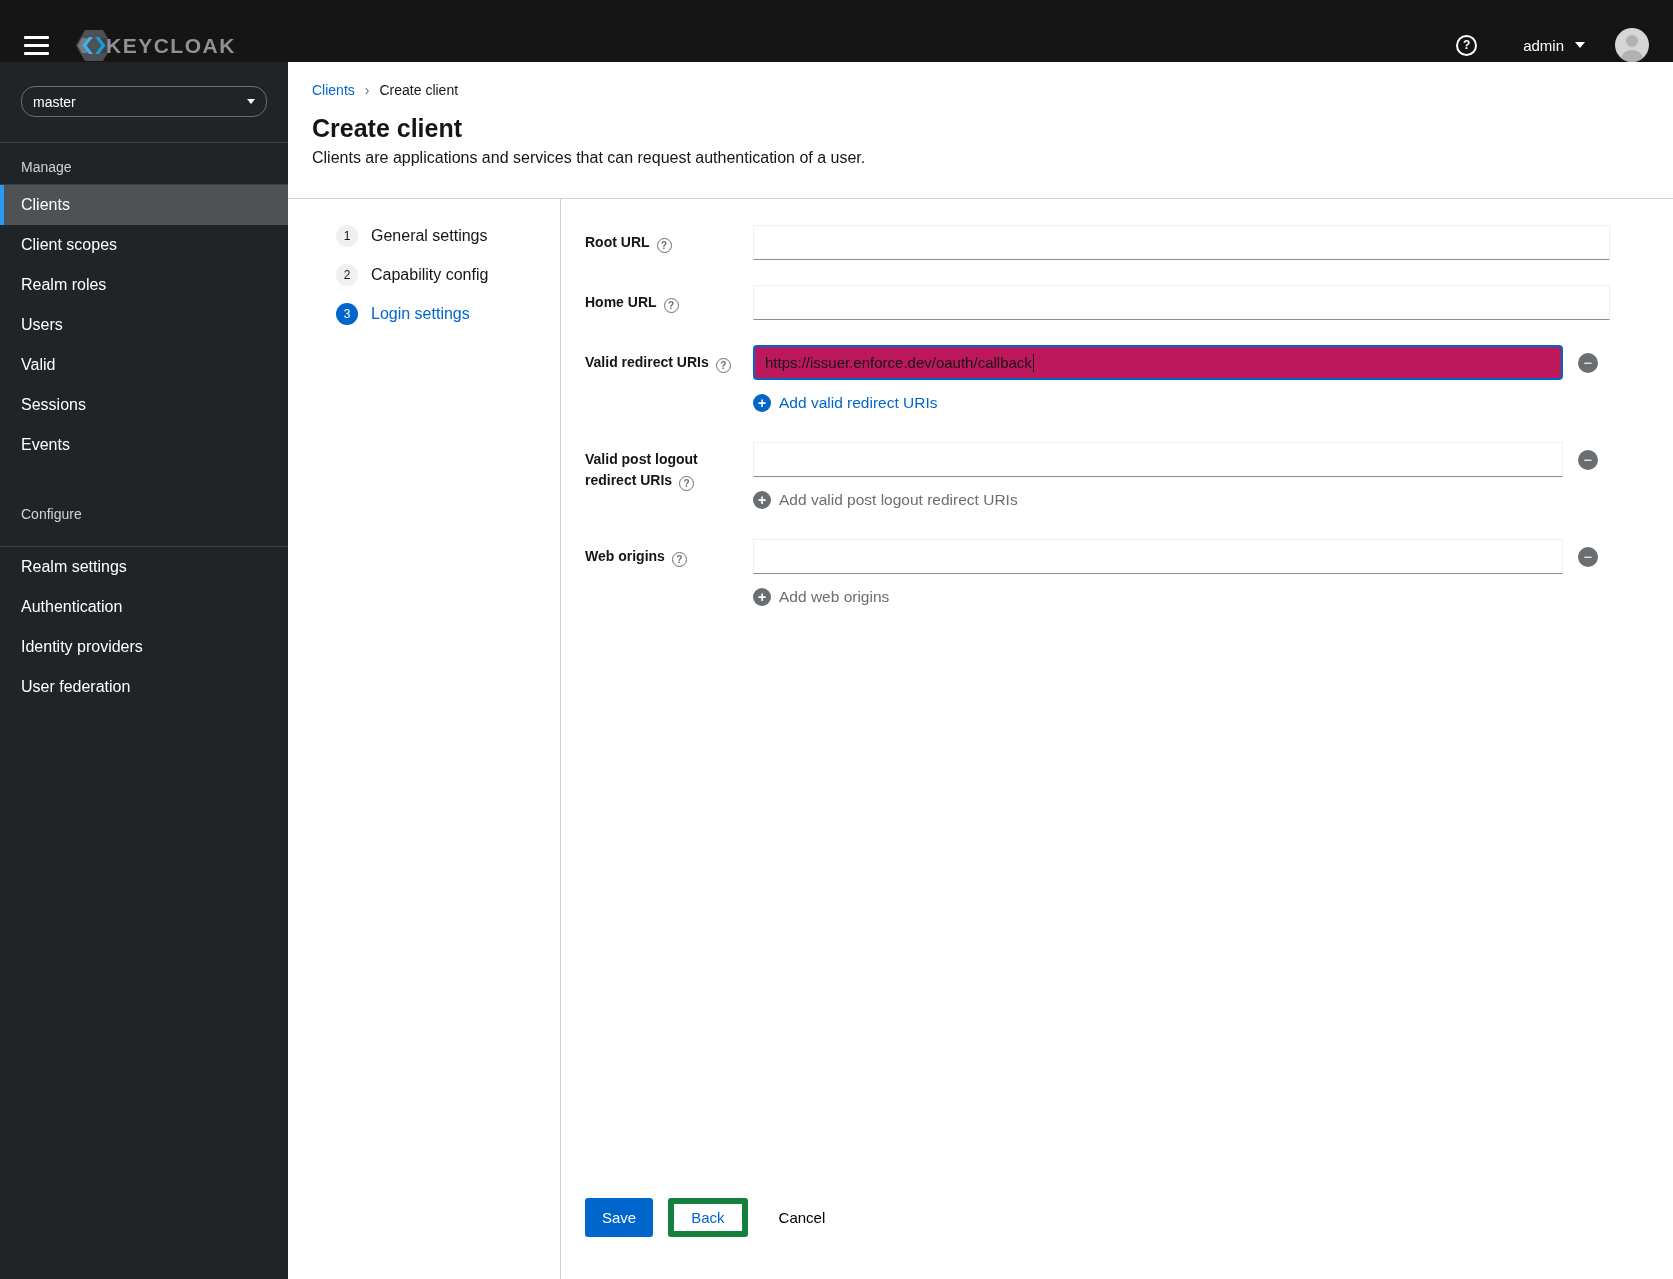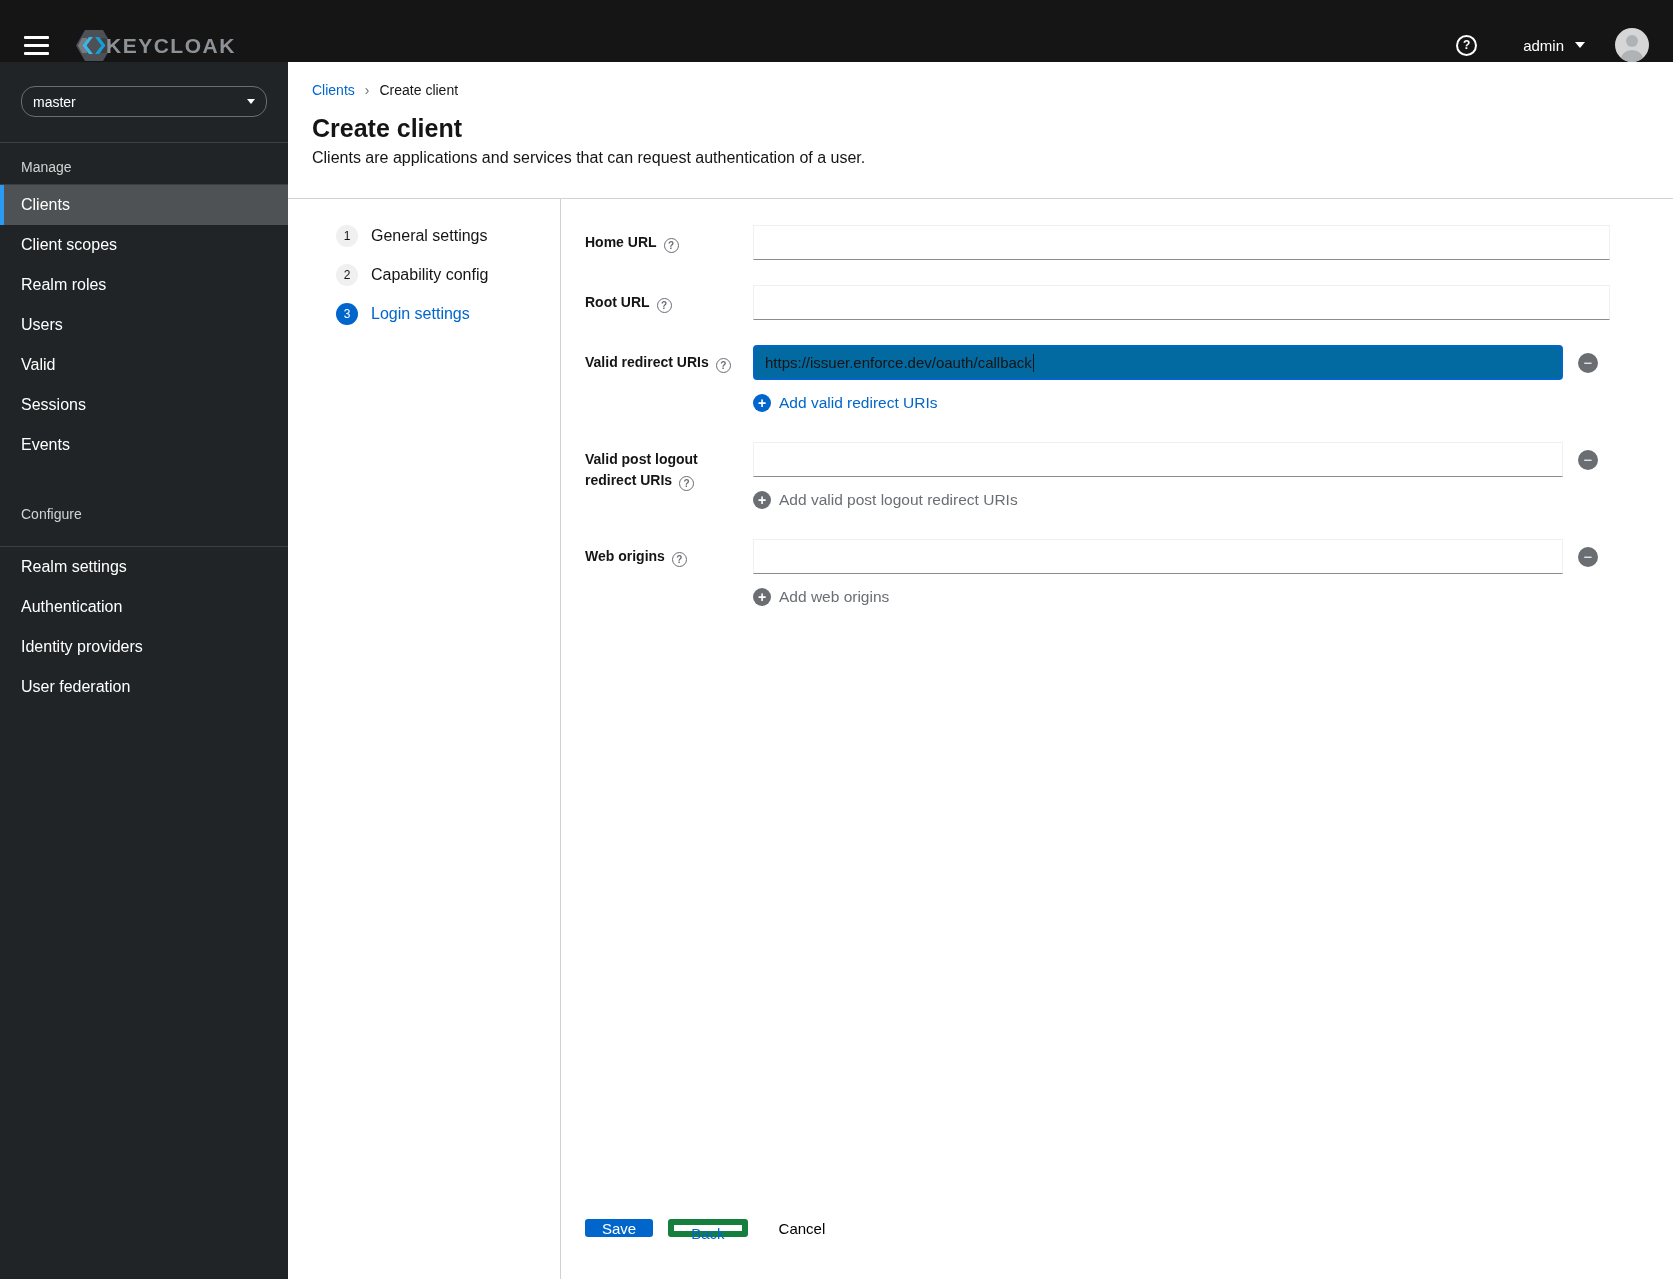--- a/index.html
+++ b/index.html
@@ -116,21 +116,21 @@
   }
   .form-field { flex:1; min-width:0; }
   .text-input {
     width:100%; height:35px; background:#fff;
     border:1px solid #f0f0f0; border-bottom:1px solid #8a8d90;
     font-size:15px; color:#151515; padding:0 11px; font-family:inherit;
   }
   .multi-row { display:flex; align-items:center; }
   .input-holder { flex:1; min-width:0; }
   .fake-input {
-    height:35px; border:2px solid #0066cc; border-radius:4px; background:#0369a1;
+    height:35px; border:2px solid #0066cc; border-radius:4px; background:#be185d;
     display:flex; align-items:center; padding:0 10px; font-size:15px;
     color:#151515; white-space:nowrap; overflow:hidden; cursor:text;
   }
   .caret-line { width:1px; height:18px; background:#151515; margin-left:1px; flex-shrink:0; }
   .remove-btn {
     width:20px; height:20px; border-radius:50%; background:#6a6e73; border:none;
     color:#fff; font-size:15px; line-height:1; cursor:pointer; flex-shrink:0;
     margin-left:15px; margin-right:12px;
     display:flex; align-items:center; justify-content:center;
   }
@@ -144,21 +144,21 @@
     font-size:14px; font-weight:700; line-height:1; flex-shrink:0;
     display:flex; align-items:center; justify-content:center;
   }
   .add-link.disabled { color:#6a6e73; }
   .add-link.disabled .add-circle { background:#6a6e73; }
 
   
   .spacer { flex:1; }
   .actions { display:flex; align-items:center; padding-bottom:42px; }
   .btn {
-    height:18px; border-radius:3px; font-size:15px; padding:0 17px;
+    height:39px; border-radius:3px; font-size:15px; padding:0 17px;
     cursor:pointer; font-family:inherit;
   }
   .btn-primary { background:#0066cc; color:#fff; border:none; }
   .btn-secondary { background:#fff; color:#0066cc; border:6px solid #15803d; margin-left:15px; }
   .btn-link { background:none; border:none; color:#000000; font-size:15px; margin-left:31px; cursor:pointer; font-family:inherit; }
 </style>
 </head>
 <body>
 
 <div class="app">
@@ -258,30 +258,30 @@
           <div class="step current">
             <span class="step-num">3</span>
             <span class="step-label">Login settings</span>
           </div>
         </div>
 
         <div class="wizard-main">
 
           <div class="form-row">
             <div class="form-label">
+              <span>Root URL</span><span class="help-icon">?</span>
+            </div>
+            <div class="form-field">
+              <input type="text" class="text-input" style="">
+            </div>
+          </div>
+
+          <div class="form-row">
+            <div class="form-label">
               <span>Home URL</span><span class="help-icon">?</span>
-            </div>
-            <div class="form-field">
-              <input type="text" class="text-input" style="">
-            </div>
-          </div>
-
-          <div class="form-row">
-            <div class="form-label">
-              <span>Root URL</span><span class="help-icon">?</span>
             </div>
             <div class="form-field">
               <input type="text" class="text-input" style="">
             </div>
           </div>
 
           <div class="form-row multi">
             <div class="form-label">
               <span>Valid redirect URIs</span><span class="help-icon">?</span>
             </div>

